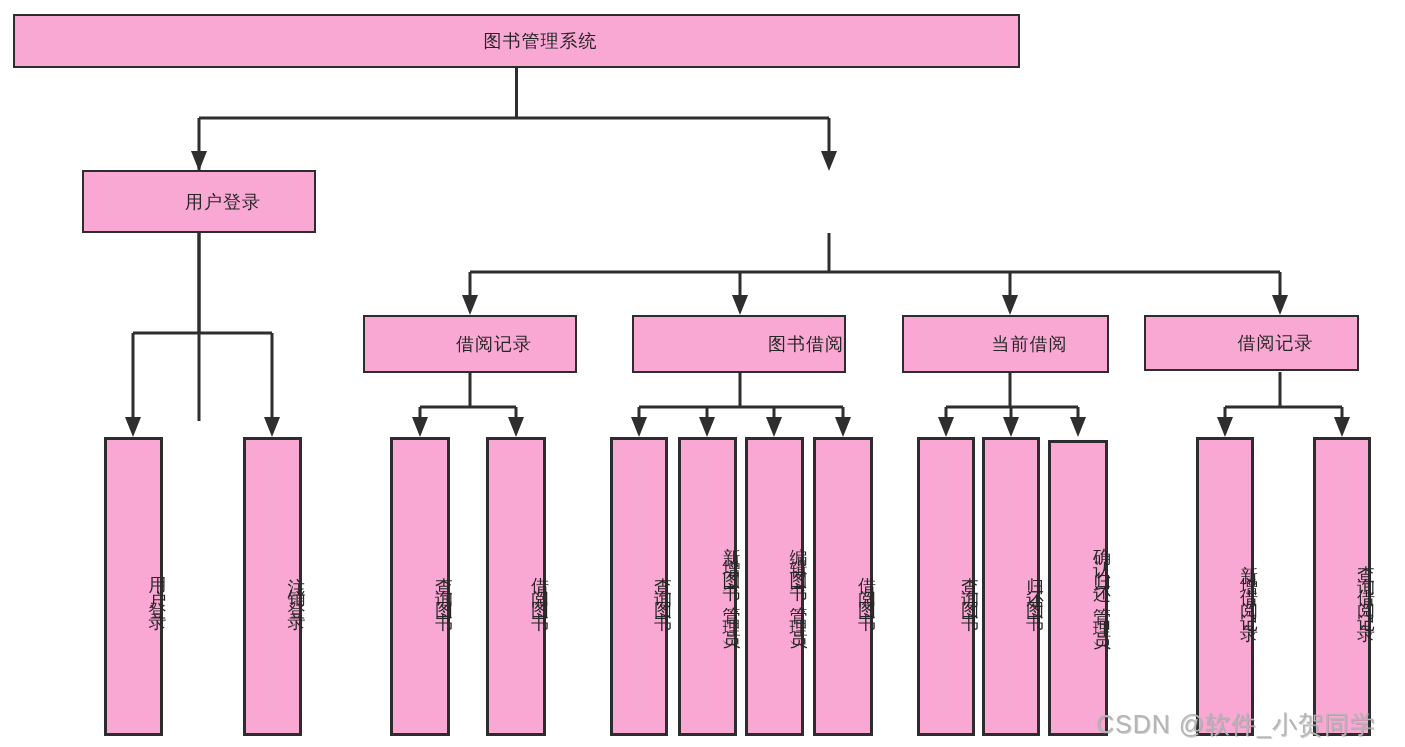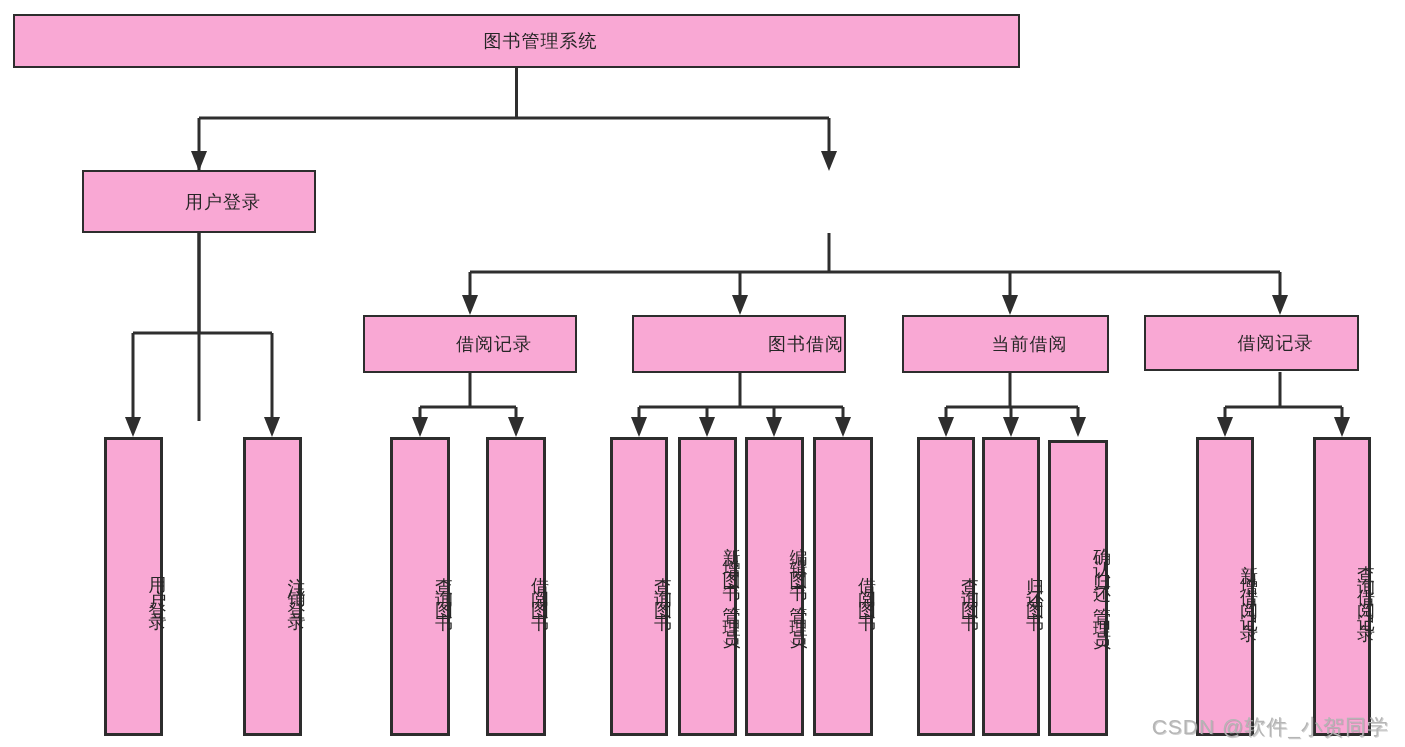--- a/index.html
+++ b/index.html
@@ -45,23 +45,23 @@
     writing-mode: vertical-rl;
     text-orientation: mixed;
     line-height: 1;
     letter-spacing: 12px;
     font-size: 18px;
     color: #262626;
     white-space: nowrap;
   }
   #watermark {
     position: absolute;
-    right: 16px;
+    right: 29px;
     bottom: 6px;
-    font-size: 21px;
+    font-size: 25px;
     color: #b5b5b5;
     letter-spacing: 1px;
     z-index: 5;
     text-shadow: 1px 1px 0 rgba(120,120,120,0.35);
   }
 </style>
 </head>
 <body>
 
 <div id="canvas">

